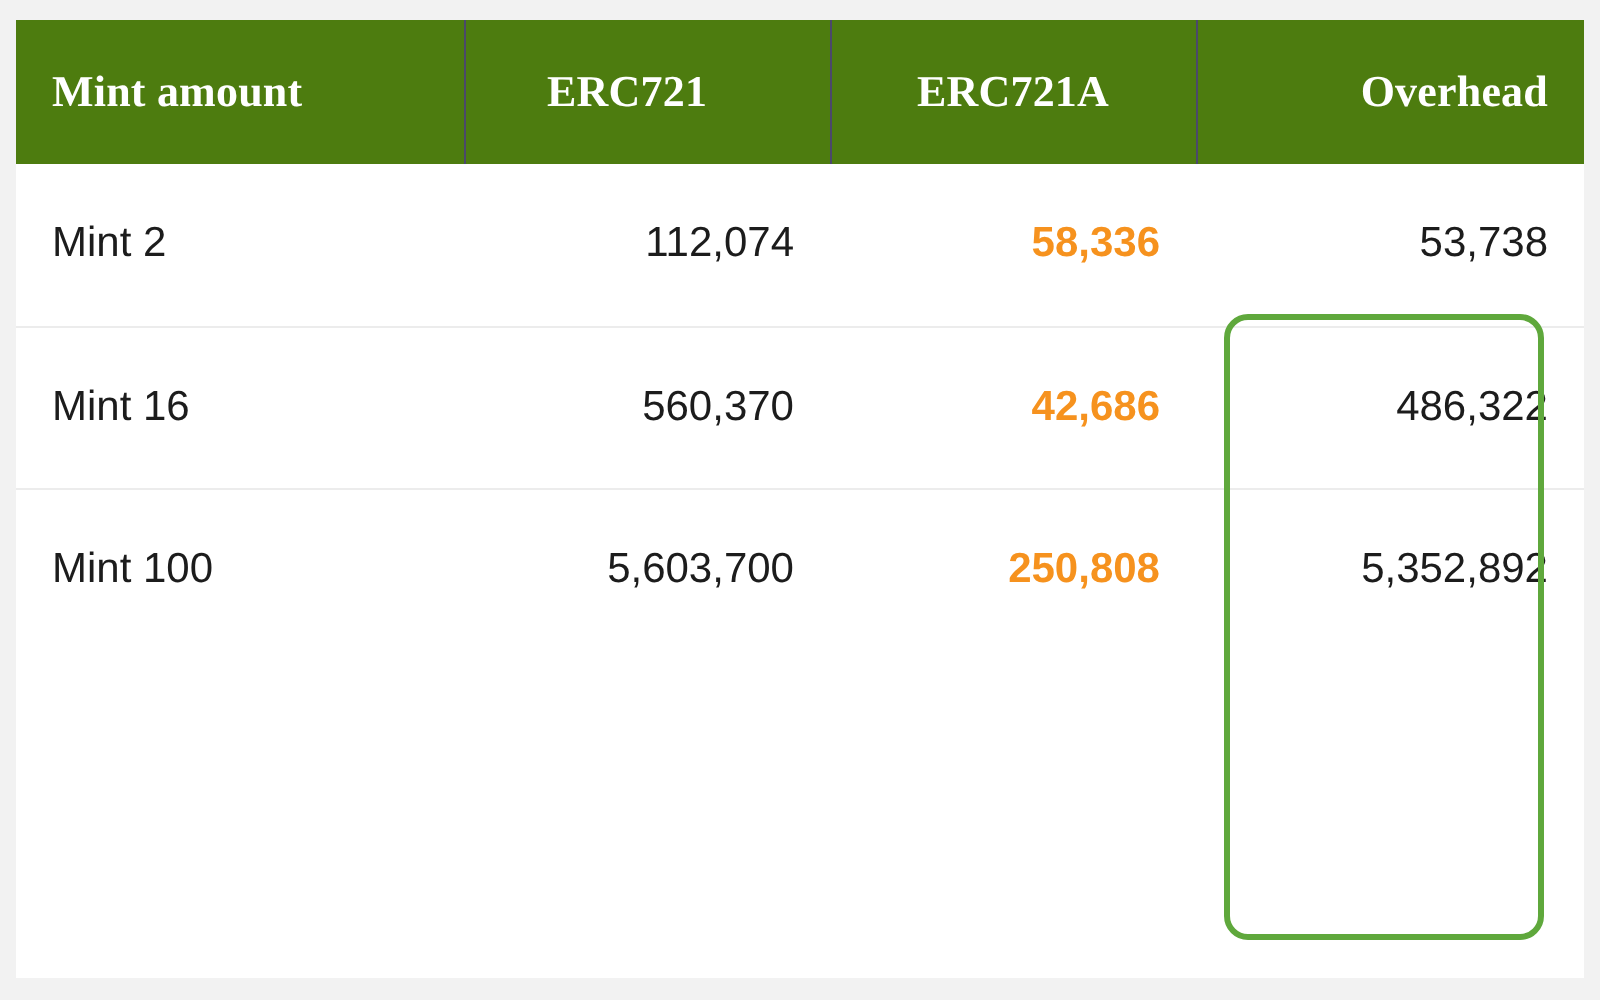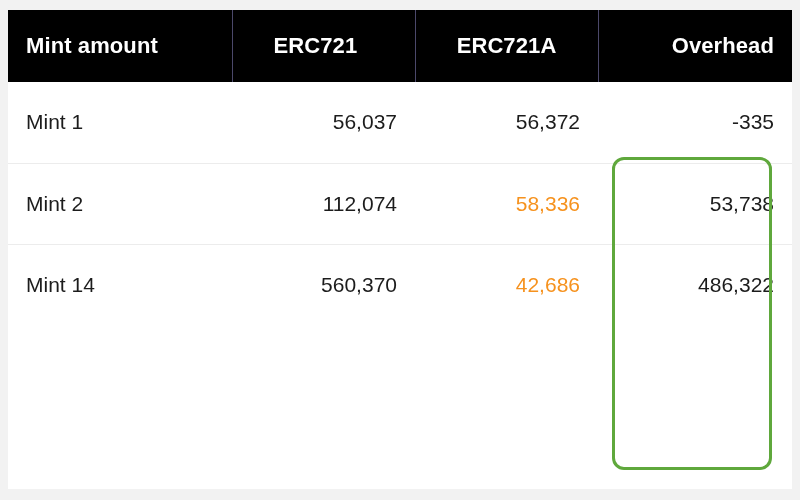--- a/index.html
+++ b/index.html
@@ -33,21 +33,22 @@
   }
 
   table.gas-table {
     width: 100%;
     border-collapse: collapse;
     table-layout: fixed;
   }
 
   
   thead tr {
-    background: #000000;
+    background: #4d7c0f;
+    font-family: Liberation Serif, serif;
   }
   thead th {
     color: #ffffff;
     font-size: 22px;
     font-weight: bold;
     height: 72px;
     padding: 0 18px;
     box-sizing: border-box;
     border-right: 1px solid #4b486a;
     vertical-align: middle;
@@ -75,21 +76,21 @@
     white-space: nowrap;
   }
   tbody tr:last-child td {
     border-bottom: none;
   }
   td.cell-label { text-align: left; }
   td.cell-num   { text-align: right; }
 
   td.cell-num.highlight-orange {
     color: #f6921e;
-    font-weight: normal;
+    font-weight: bold;
   }
 
   
   #overhead-callout {
     position: absolute;
     left: 612px;
     top: 157px;
     width: 160px;
     height: 313px;
     border: 3px solid #5fa83c;
@@ -110,42 +111,42 @@
       <thead>
         <tr>
           <th class="col-label">Mint amount</th>
           <th class="col-erc721">ERC721</th>
           <th class="col-erc721a">ERC721A</th>
           <th class="col-over">Overhead</th>
         </tr>
       </thead>
       <tbody>
 
-        <tr>
-          <td class="cell-label">Mint 1</td>
-          <td class="cell-num">56,037</td>
-          <td class="cell-num">56,372</td>
-          <td class="cell-num">-335</td>
-        </tr>
 
         <tr>
           <td class="cell-label">Mint 2</td>
           <td class="cell-num">112,074</td>
           <td class="cell-num highlight-orange">58,336</td>
           <td class="cell-num">53,738</td>
         </tr>
 
 
         <tr>
-          <td class="cell-label">Mint 14</td>
+          <td class="cell-label">Mint 16</td>
           <td class="cell-num">560,370</td>
           <td class="cell-num highlight-orange">42,686</td>
           <td class="cell-num">486,322</td>
         </tr>
 
+        <tr>
+          <td class="cell-label">Mint 100</td>
+          <td class="cell-num">5,603,700</td>
+          <td class="cell-num highlight-orange">250,808</td>
+          <td class="cell-num">5,352,892</td>
+        </tr>
 
       </tbody>
     </table>
 
   </div>
 
   <div id="overhead-callout"></div>
 
 </div>
 

